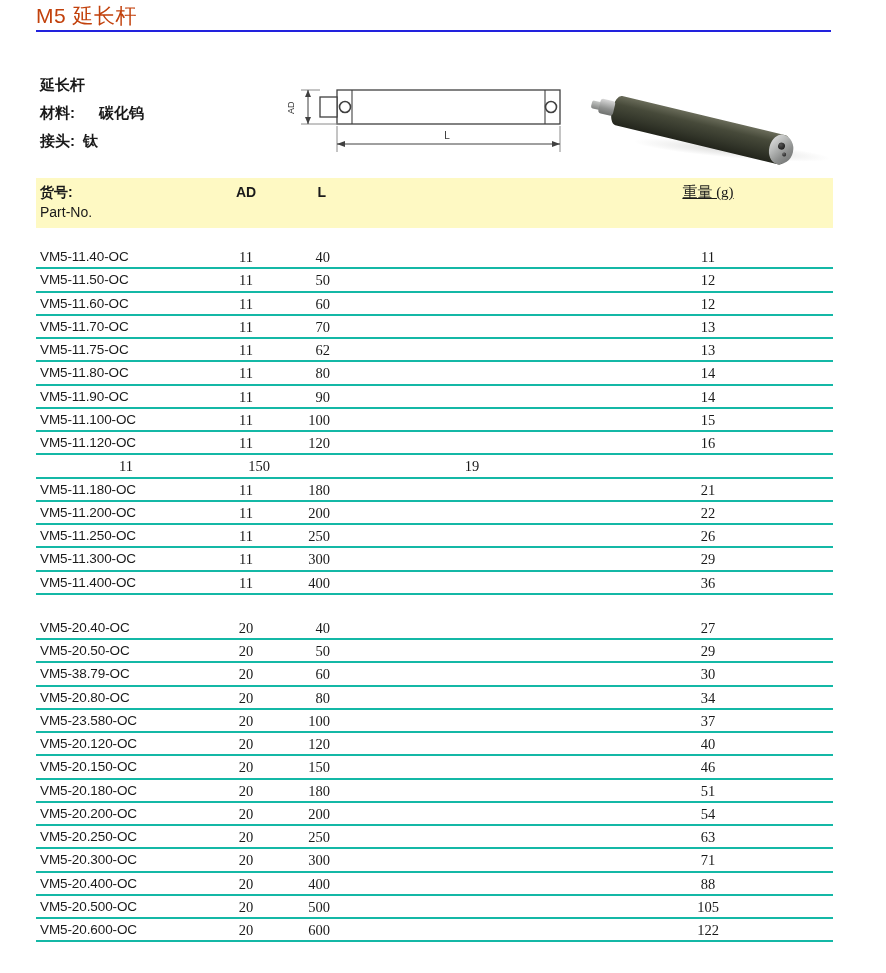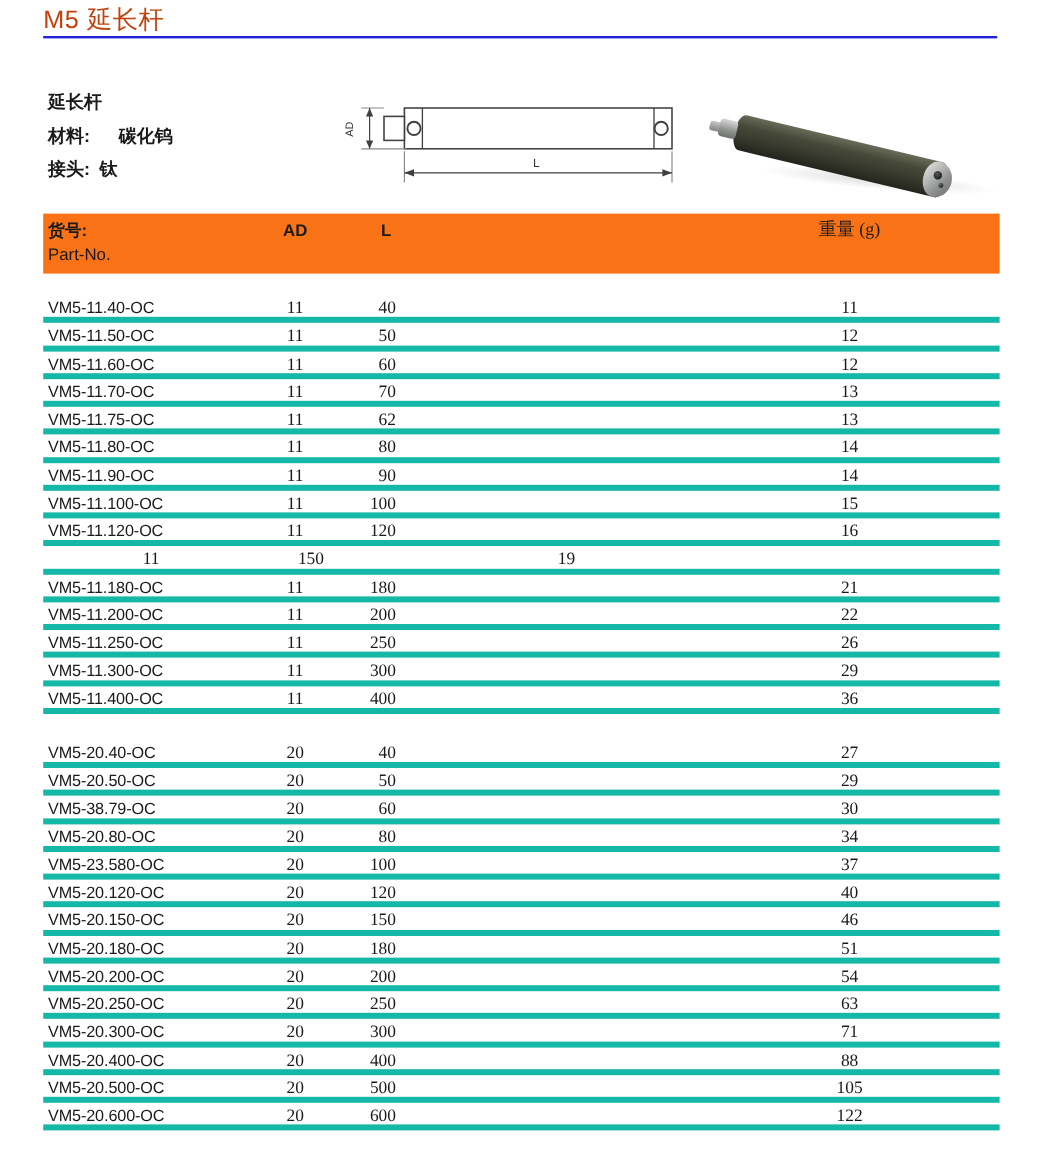--- a/index.html
+++ b/index.html
@@ -77,37 +77,37 @@
   }
 
   
   .table-wrap { position: absolute; left: 36px; top: 178px; width: 797px; }
   .grid-cols {
     display: grid;
     grid-template-columns: 180px 60px 60px 272px 200px 1fr;
     align-items: start;
   }
   .band {
-    background: #f97316;
+    background: #fef9c3;
     padding: 5px 0 6px 0;
     min-height: 44px;
   }
   .band .part-hdr { padding-left: 4px; }
   .band .part-zh { font-size: 14px; font-weight: 700; line-height: 19px; }
   .band .part-en { font-size: 14px; font-weight: 400; line-height: 20px; }
   .band .hdr-ad { font-size: 14px; font-weight: 700; text-align: center; line-height: 19px; }
   .band .hdr-l  { font-size: 14px; font-weight: 700; text-align: right; padding-right: 10px; line-height: 19px; }
-  .band .hdr-wt { font-family: "Liberation Serif", serif; font-size: 15px; text-align: center; line-height: 19px; }
+  .band .hdr-wt { font-family: "Liberation Serif", serif; font-size: 15px; text-align: center; line-height: 19px; text-decoration: underline; }
 
   .band-gap { height: 18px; }
   .group-gap { height: 22px; }
 
   .t-row {
     height: 23.25px;
-    border-bottom: 5px solid #14b8a6;
+    border-bottom: 2px solid #14b8a6;
     align-items: center;
   }
   .t-row > div { line-height: 22px; white-space: nowrap; }
   .cell-part { font-size: 13.5px; padding-left: 4px; letter-spacing: -0.1px; }
   .cell-ad   { font-family: "Liberation Serif", serif; font-size: 14.5px; text-align: center; }
   .cell-l    { font-family: "Liberation Serif", serif; font-size: 14.5px; text-align: right; padding-right: 6px; }
   .cell-wt   { font-family: "Liberation Serif", serif; font-size: 14.5px; text-align: center; }
 </style>
 </head>
 <body>

